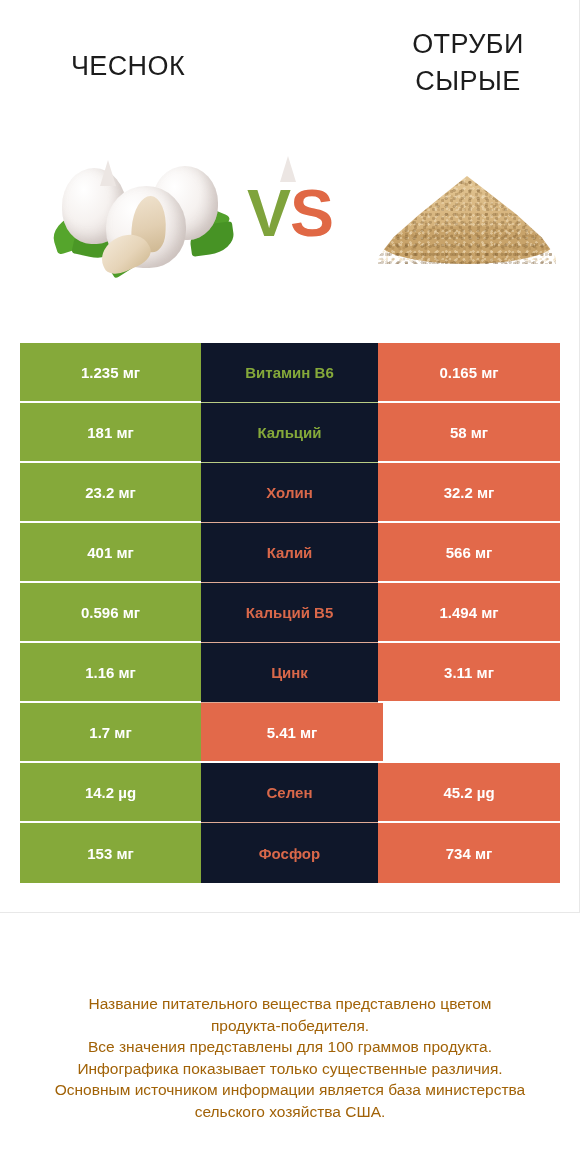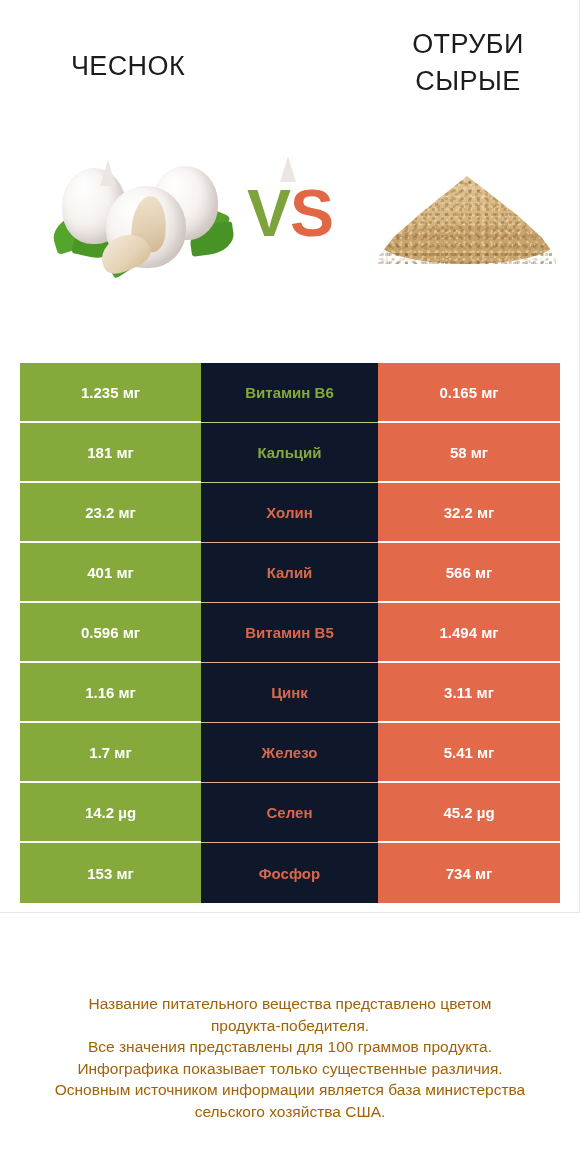--- a/index.html
+++ b/index.html
@@ -162,21 +162,21 @@
     text-align: center;
     font-family: "Liberation Sans", sans-serif;
   }
   .vs .v { color: #7fa33c; }
   .vs .s { color: #e06845; }
 
   
   .table {
     position: absolute;
     left: 20px;
-    top: 363px;
+    top: 343px;
     width: 540px;
   }
   .row {
     display: flex;
     height: 60px;
     align-items: stretch;
   }
   .cell {
     display: flex;
     align-items: center;
@@ -285,33 +285,32 @@
     </div>
 
     <div class="row win-right">
       <div class="cell cell-left">401 мг</div>
       <div class="cell cell-mid">Калий</div>
       <div class="cell cell-right">566 мг</div>
     </div>
 
     <div class="row win-right">
       <div class="cell cell-left">0.596 мг</div>
-      <div class="cell cell-mid">Витамин B5</div>
+      <div class="cell cell-mid">Кальций B5</div>
       <div class="cell cell-right">1.494 мг</div>
     </div>
 
     <div class="row win-right">
       <div class="cell cell-left">1.16 мг</div>
       <div class="cell cell-mid">Цинк</div>
       <div class="cell cell-right">3.11 мг</div>
     </div>
 
     <div class="row win-right">
       <div class="cell cell-left">1.7 мг</div>
-      <div class="cell cell-mid">Железо</div>
       <div class="cell cell-right">5.41 мг</div>
     </div>
 
     <div class="row win-right">
       <div class="cell cell-left">14.2 µg</div>
       <div class="cell cell-mid">Селен</div>
       <div class="cell cell-right">45.2 µg</div>
     </div>
 
 

